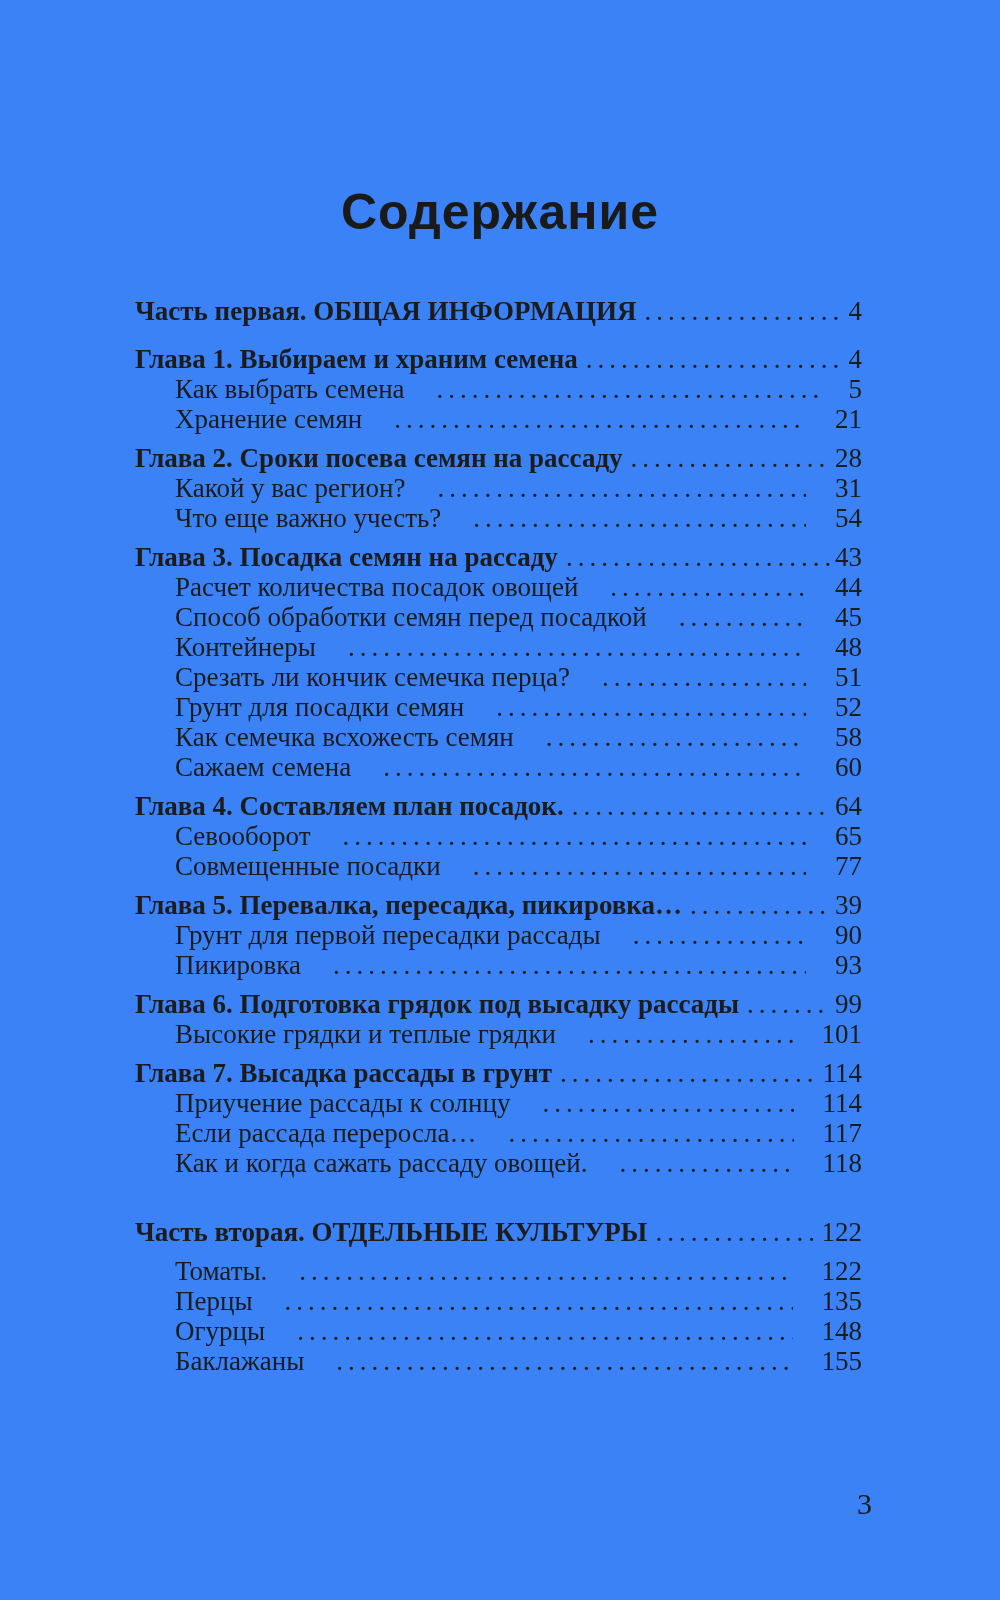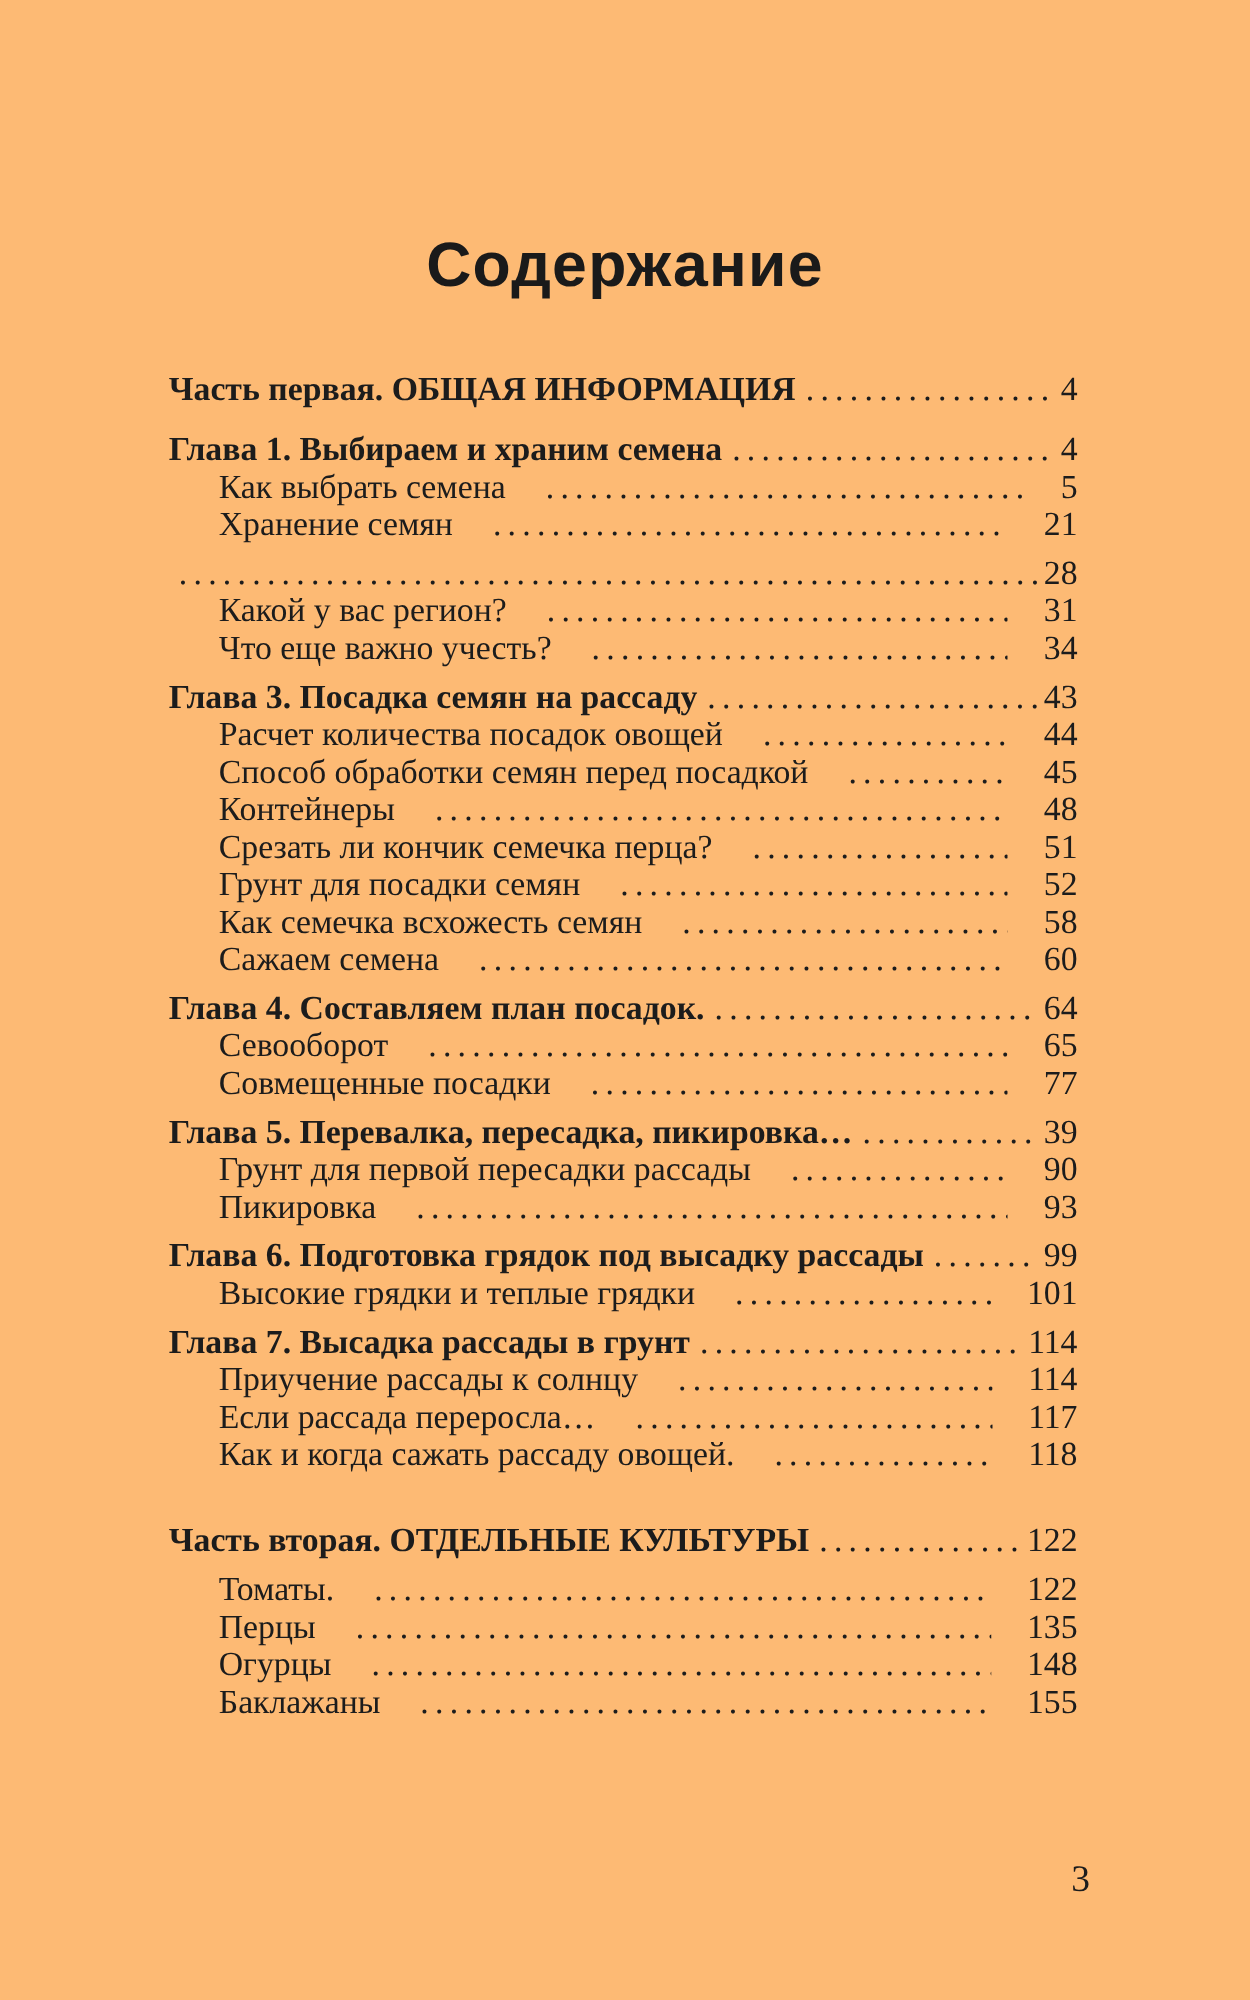--- a/index.html
+++ b/index.html
@@ -1,21 +1,21 @@
 <!DOCTYPE html>
 <html><head>
 <meta charset="utf-8">
 <style>
   html, body { margin: 0; padding: 0; background: #e8e8e8; }
   .page {
     position: relative;
     width: 1000px;
     height: 1600px;
     margin: 0 auto;
-    background: #fdba74;
+    background: #3b82f6;
     overflow: hidden;
     font-family: "Liberation Serif", serif;
     color: #1c1c1c;
   }
   .title {
     margin: 0;
     padding-top: 182px;
     text-align: center;
     font-family: "Liberation Sans", sans-serif;
     font-weight: 700;
@@ -90,32 +90,33 @@
     <span class="toc-label">Как выбрать семена</span>
     <span class="toc-leader"></span>
     <span class="toc-page">5</span>
   </div>
       <div class="toc-row row-sub">
     <span class="toc-label">Хранение семян</span>
     <span class="toc-leader"></span>
     <span class="toc-page">21</span>
   </div>
       <div class="toc-row row-chapter">
+    <span class="toc-label">Глава 2. Сроки посева семян на рассаду</span>
     <span class="toc-leader"></span>
     <span class="toc-page">28</span>
   </div>
       <div class="toc-row row-sub">
     <span class="toc-label">Какой у вас регион?</span>
     <span class="toc-leader"></span>
     <span class="toc-page">31</span>
   </div>
       <div class="toc-row row-sub">
     <span class="toc-label">Что еще важно учесть?</span>
     <span class="toc-leader"></span>
-    <span class="toc-page">34</span>
+    <span class="toc-page">54</span>
   </div>
       <div class="toc-row row-chapter">
     <span class="toc-label">Глава 3. Посадка семян на рассаду</span>
     <span class="toc-leader"></span>
     <span class="toc-page">43</span>
   </div>
       <div class="toc-row row-sub">
     <span class="toc-label">Расчет количества посадок овощей</span>
     <span class="toc-leader"></span>
     <span class="toc-page">44</span>

